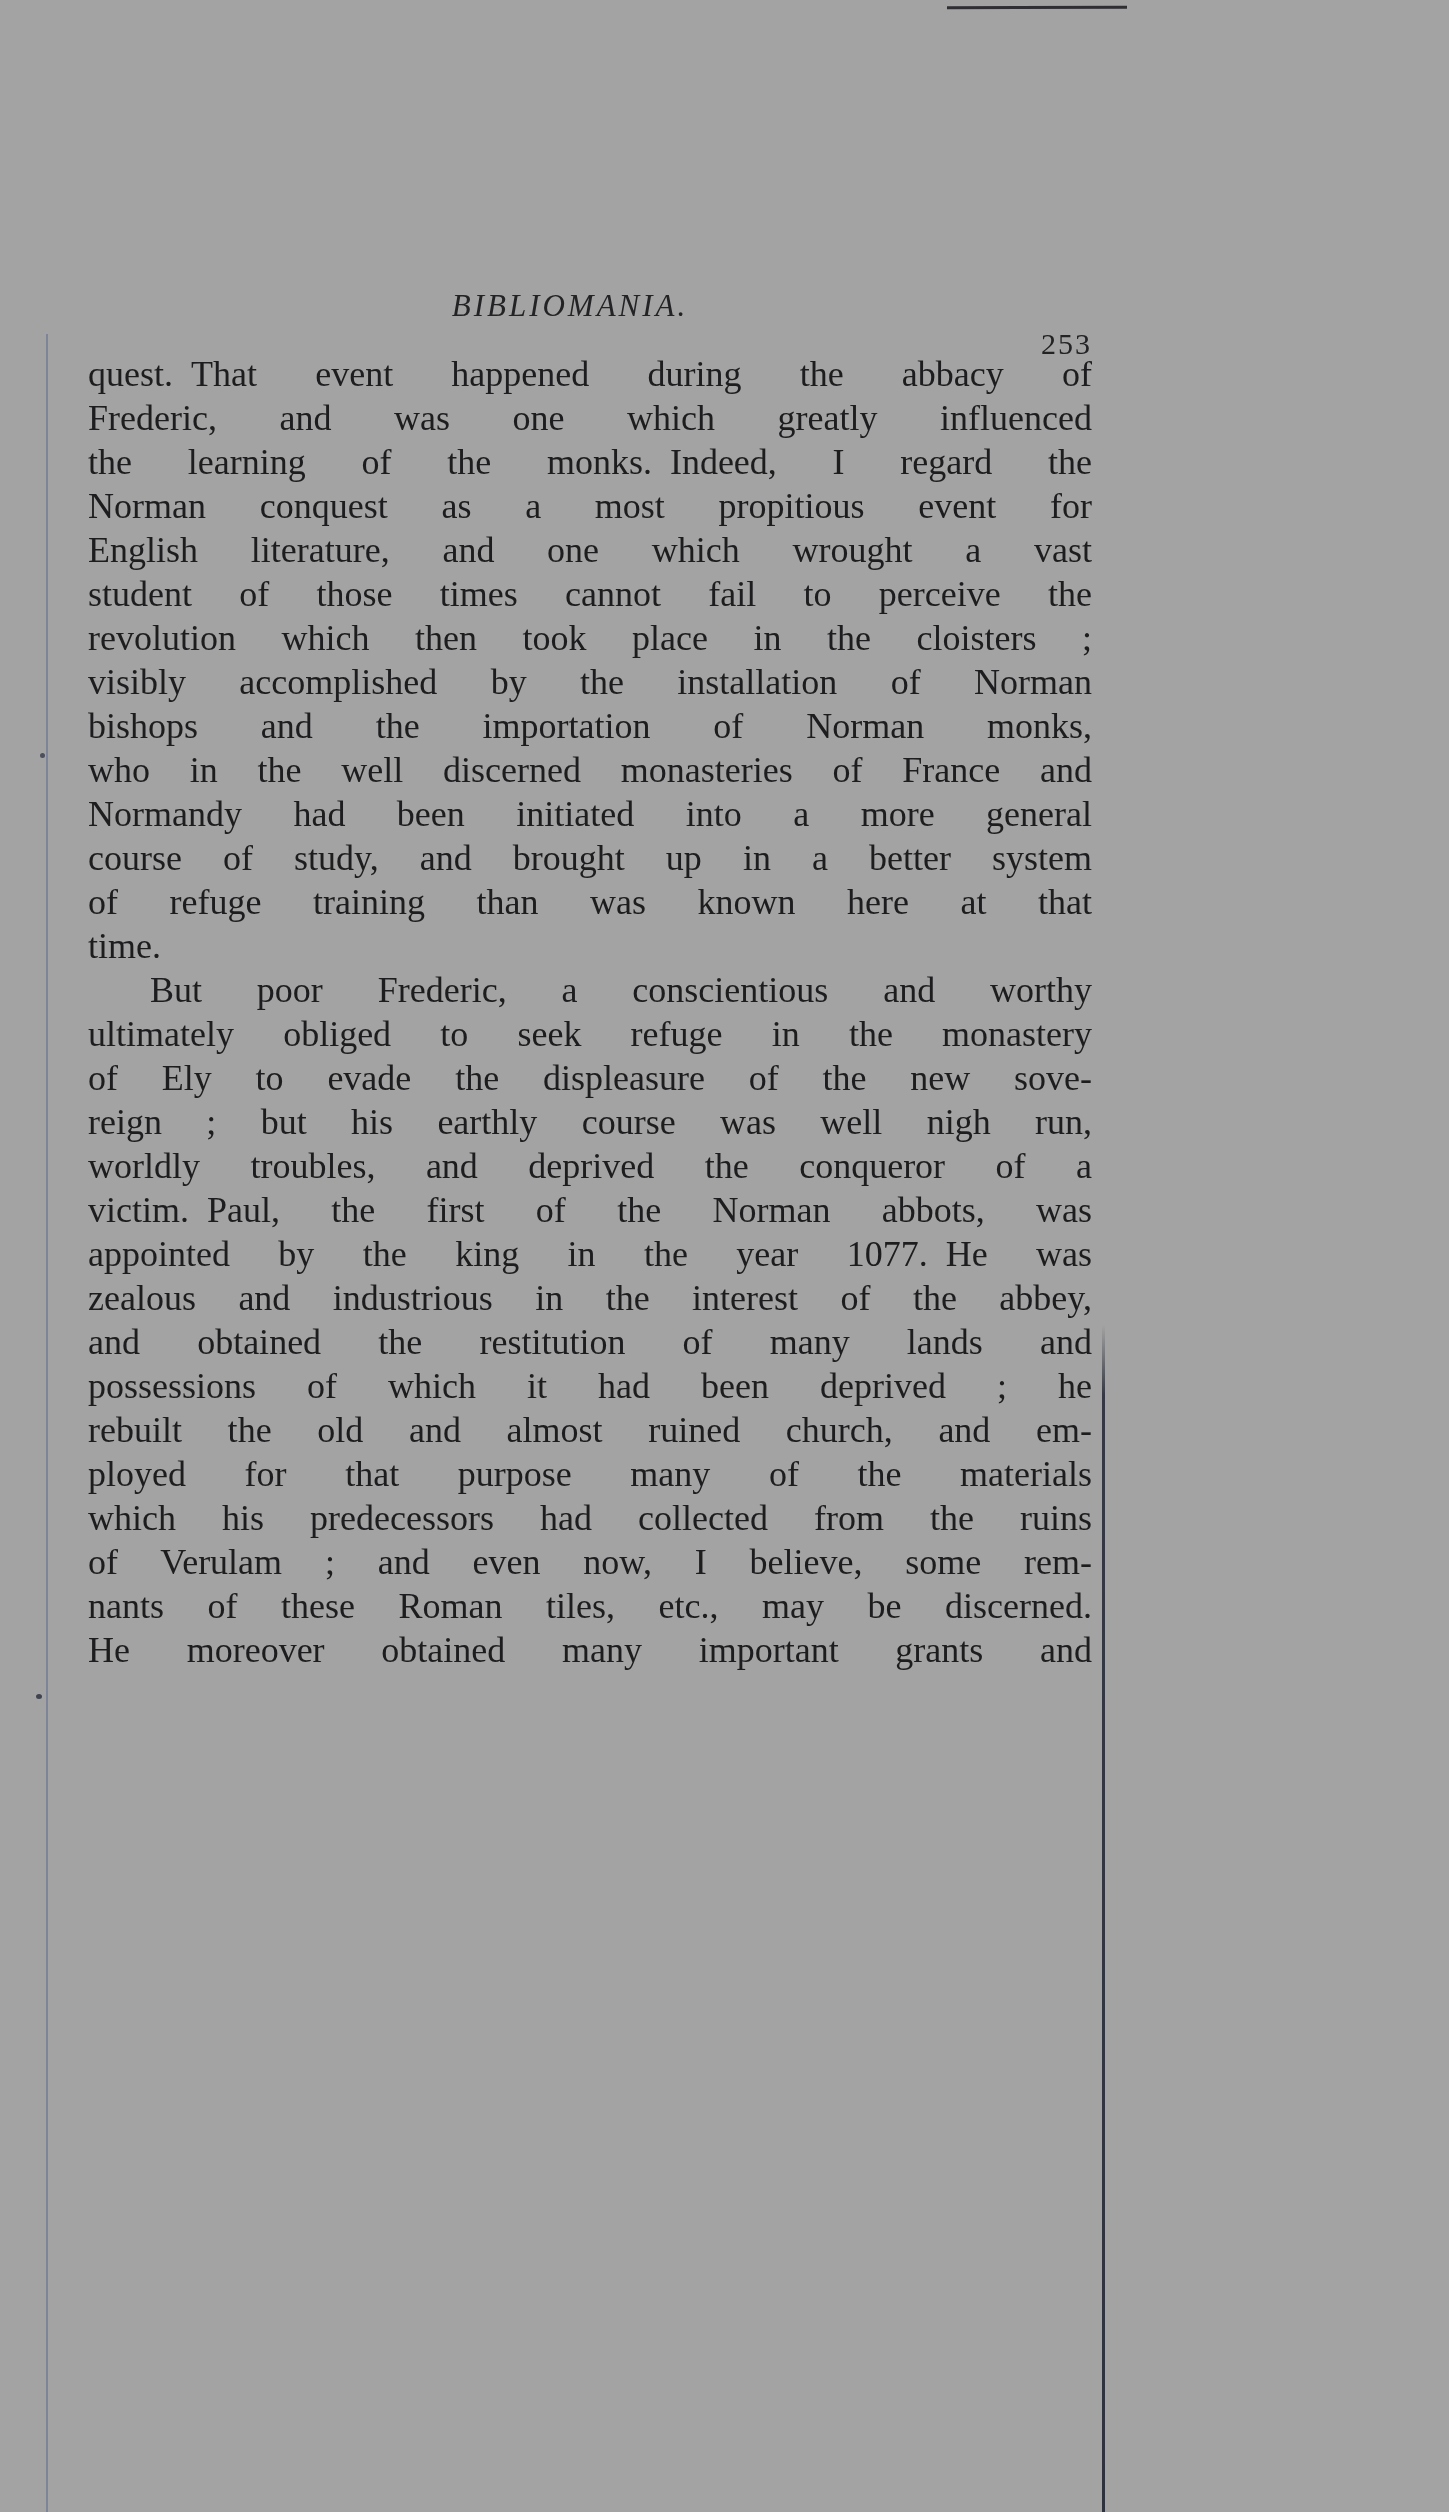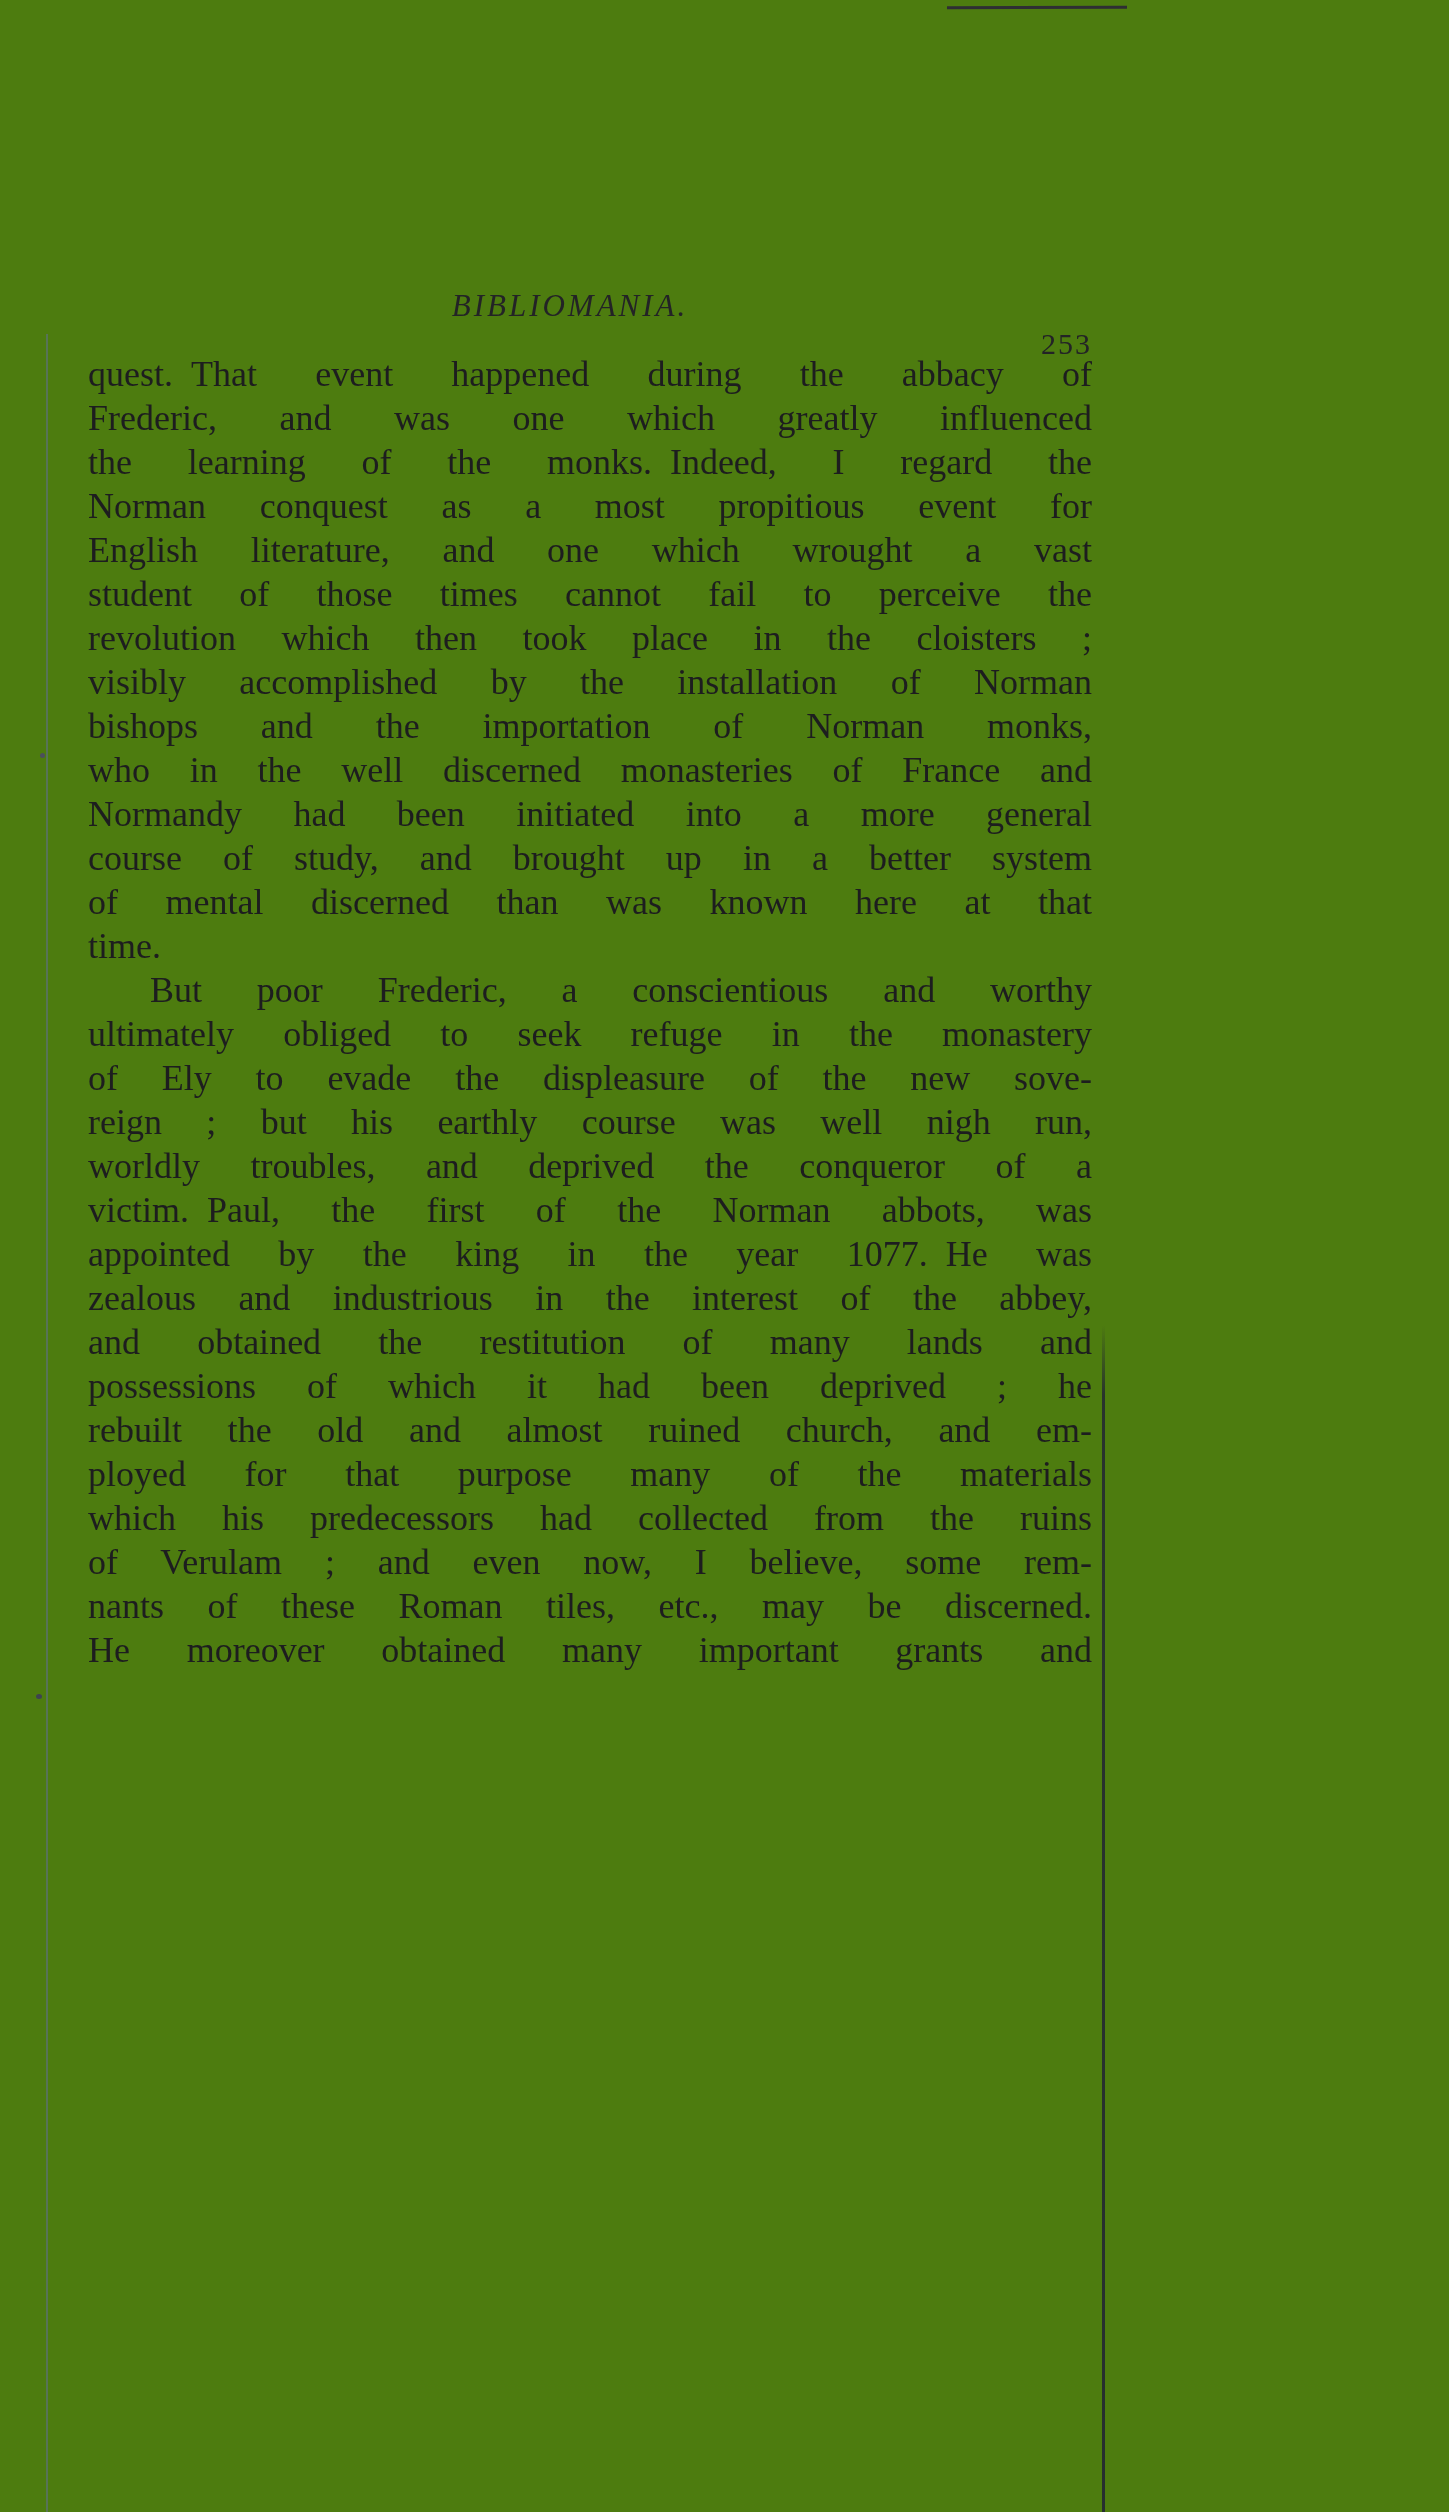--- a/index.html
+++ b/index.html
@@ -82,21 +82,21 @@
       rgba(34,38,50,0.85) 70px,
       rgba(34,38,50,0.9) 100%);
   }
   .speck { border-radius: 50%; }
   .speck-1 { left: 40px; top: 753px; width: 5px; height: 5px; background: #4c4f5c; }
   .speck-2 { left: 36px; top: 1694px; width: 6px; height: 5px; background: #3e4350; }
 </style>
 </head>
 <body>
 
-<div class="page" style="background: #4d7c0f;">
+<div class="page" style="background: #a3a3a3;">
 
   <div class="artifact top-right-line"></div>
   <div class="artifact left-edge-line"></div>
   <div class="artifact right-edge-line"></div>
   <div class="artifact speck speck-1"></div>
   <div class="artifact speck speck-2"></div>
 
   <div class="header">
     <span class="running-title">BIBLIOMANIA.</span>
     <span class="page-number">253</span>
@@ -109,21 +109,21 @@
         <div class="line">the learning of the monks. Indeed, I regard the</div>
         <div class="line">Norman conquest as a most propitious event for</div>
         <div class="line">English literature, and one which wrought a vast</div>
         <div class="line">student of those times cannot fail to perceive the</div>
         <div class="line">revolution which then took place in the cloisters ;</div>
         <div class="line">visibly accomplished by the installation of Norman</div>
         <div class="line">bishops and the importation of Norman monks,</div>
         <div class="line">who in the well discerned monasteries of France and</div>
         <div class="line">Normandy had been initiated into a more general</div>
         <div class="line">course of study, and brought up in a better system</div>
-        <div class="line">of mental discerned than was known here at that</div>
+        <div class="line">of refuge training than was known here at that</div>
         <div class="line end">time.</div>
       </div>
       <div class="paragraph">
         <div class="line indent">But poor Frederic, a conscientious and worthy</div>
         <div class="line">ultimately obliged to seek refuge in the monastery</div>
         <div class="line">of Ely to evade the displeasure of the new sove-</div>
         <div class="line">reign ; but his earthly course was well nigh run,</div>
         <div class="line">worldly troubles, and deprived the conqueror of a</div>
         <div class="line">victim. Paul, the first of the Norman abbots, was</div>
         <div class="line">appointed by the king in the year 1077. He was</div>

